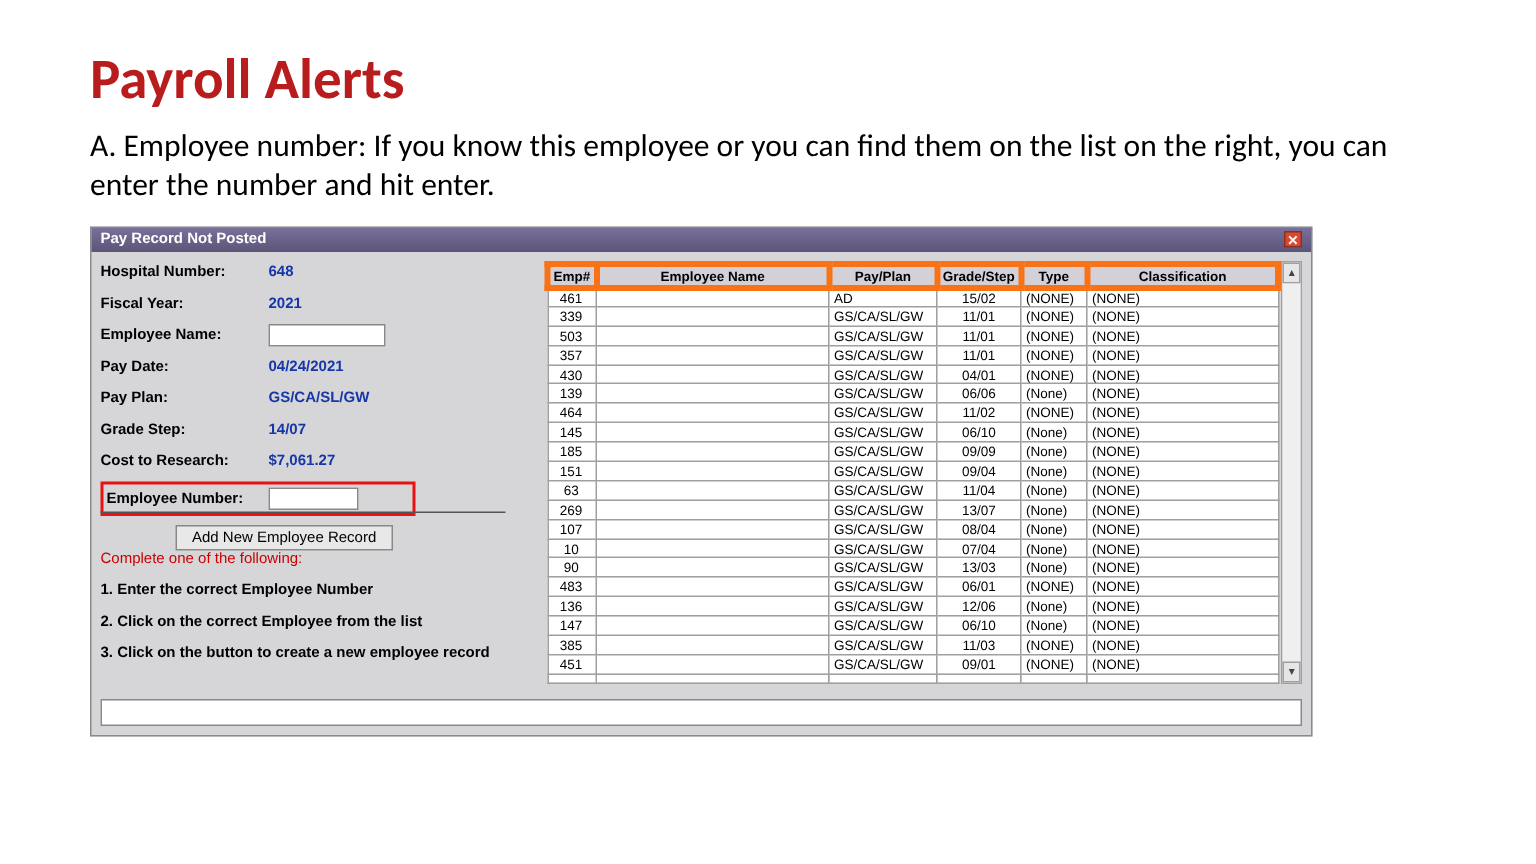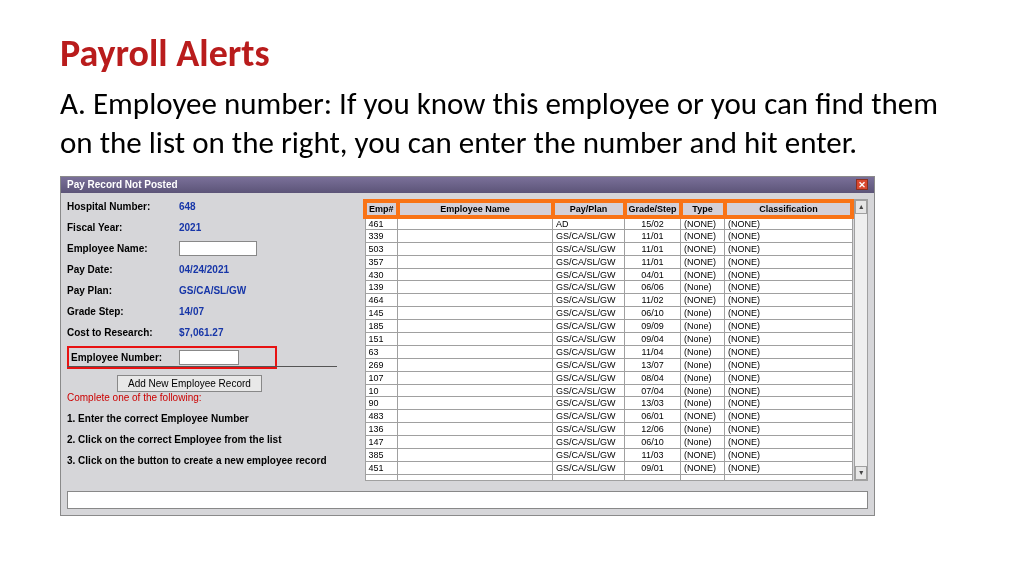--- a/index.html
+++ b/index.html
@@ -11,21 +11,21 @@
     padding: 30px 60px;
     overflow: hidden;
   }
   .slide-title {
     font-size: 38px;
     font-weight: 700;
     color: #b91c1c;
     margin-bottom: 8px;
   }
   .slide-body {
-    font-size: 31px;
+    font-size: 21px;
     font-weight: 400;
     color: #000;
     line-height: 1.25;
     margin-bottom: 14px;
   }
   .app-window {
     width: 815px;
     border: 1px solid #8a8a8a;
     background: #d6d6d9;
     font-family: Tahoma, Arial, sans-serif;
@@ -122,21 +122,21 @@
     white-space: nowrap;
   }
   .grid td {
     border: 1px solid #a0a0a0;
     background: #fff;
     padding: 0 3px;
     height: 12.9px;
     color: #000;
     white-space: nowrap;
   }
-  .grid td.empno { text-align: left; padding-right: 4px; }
+  .grid td.empno { text-align: center; padding-right: 4px; }
   .grid td.name { width: 155px; }
   .grid td.gs { text-align: center; }
   .grid tr.clipped td { height: 6px; overflow: hidden; font-size:0; }
   .scroll-col {
     width: 14px;
     background: #e6e6e6;
     border: 1px solid #a0a0a0;
     display: flex;
     flex-direction: column;
   }

